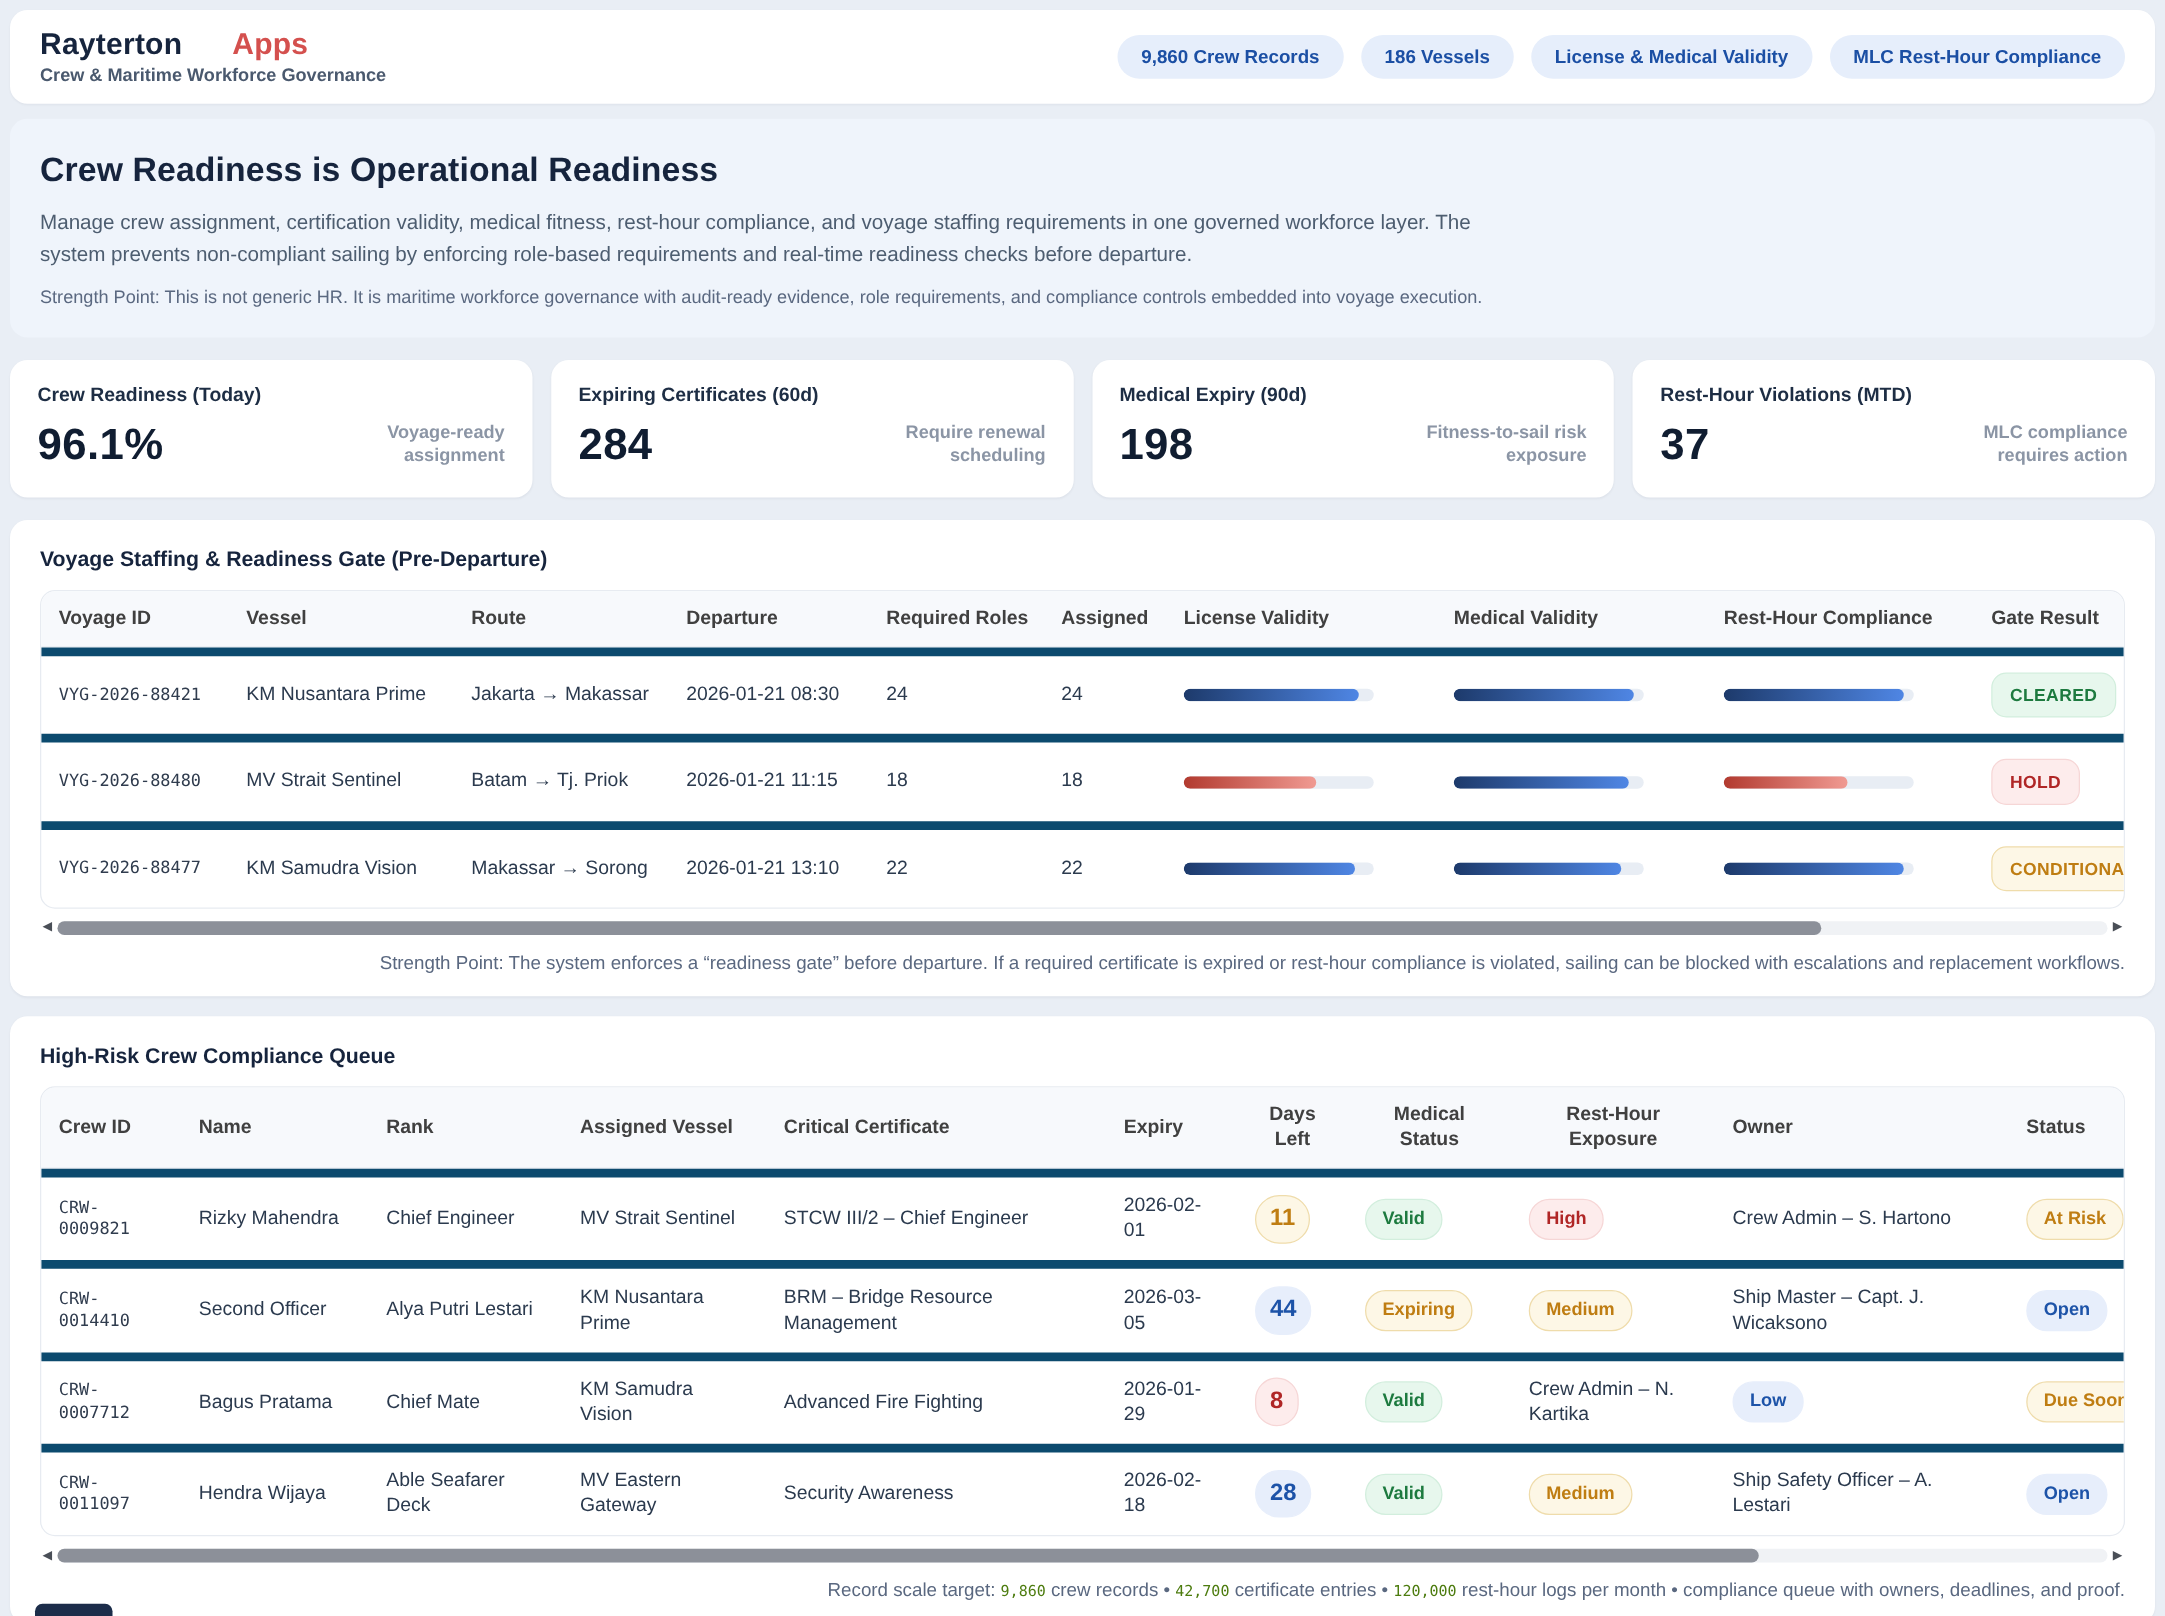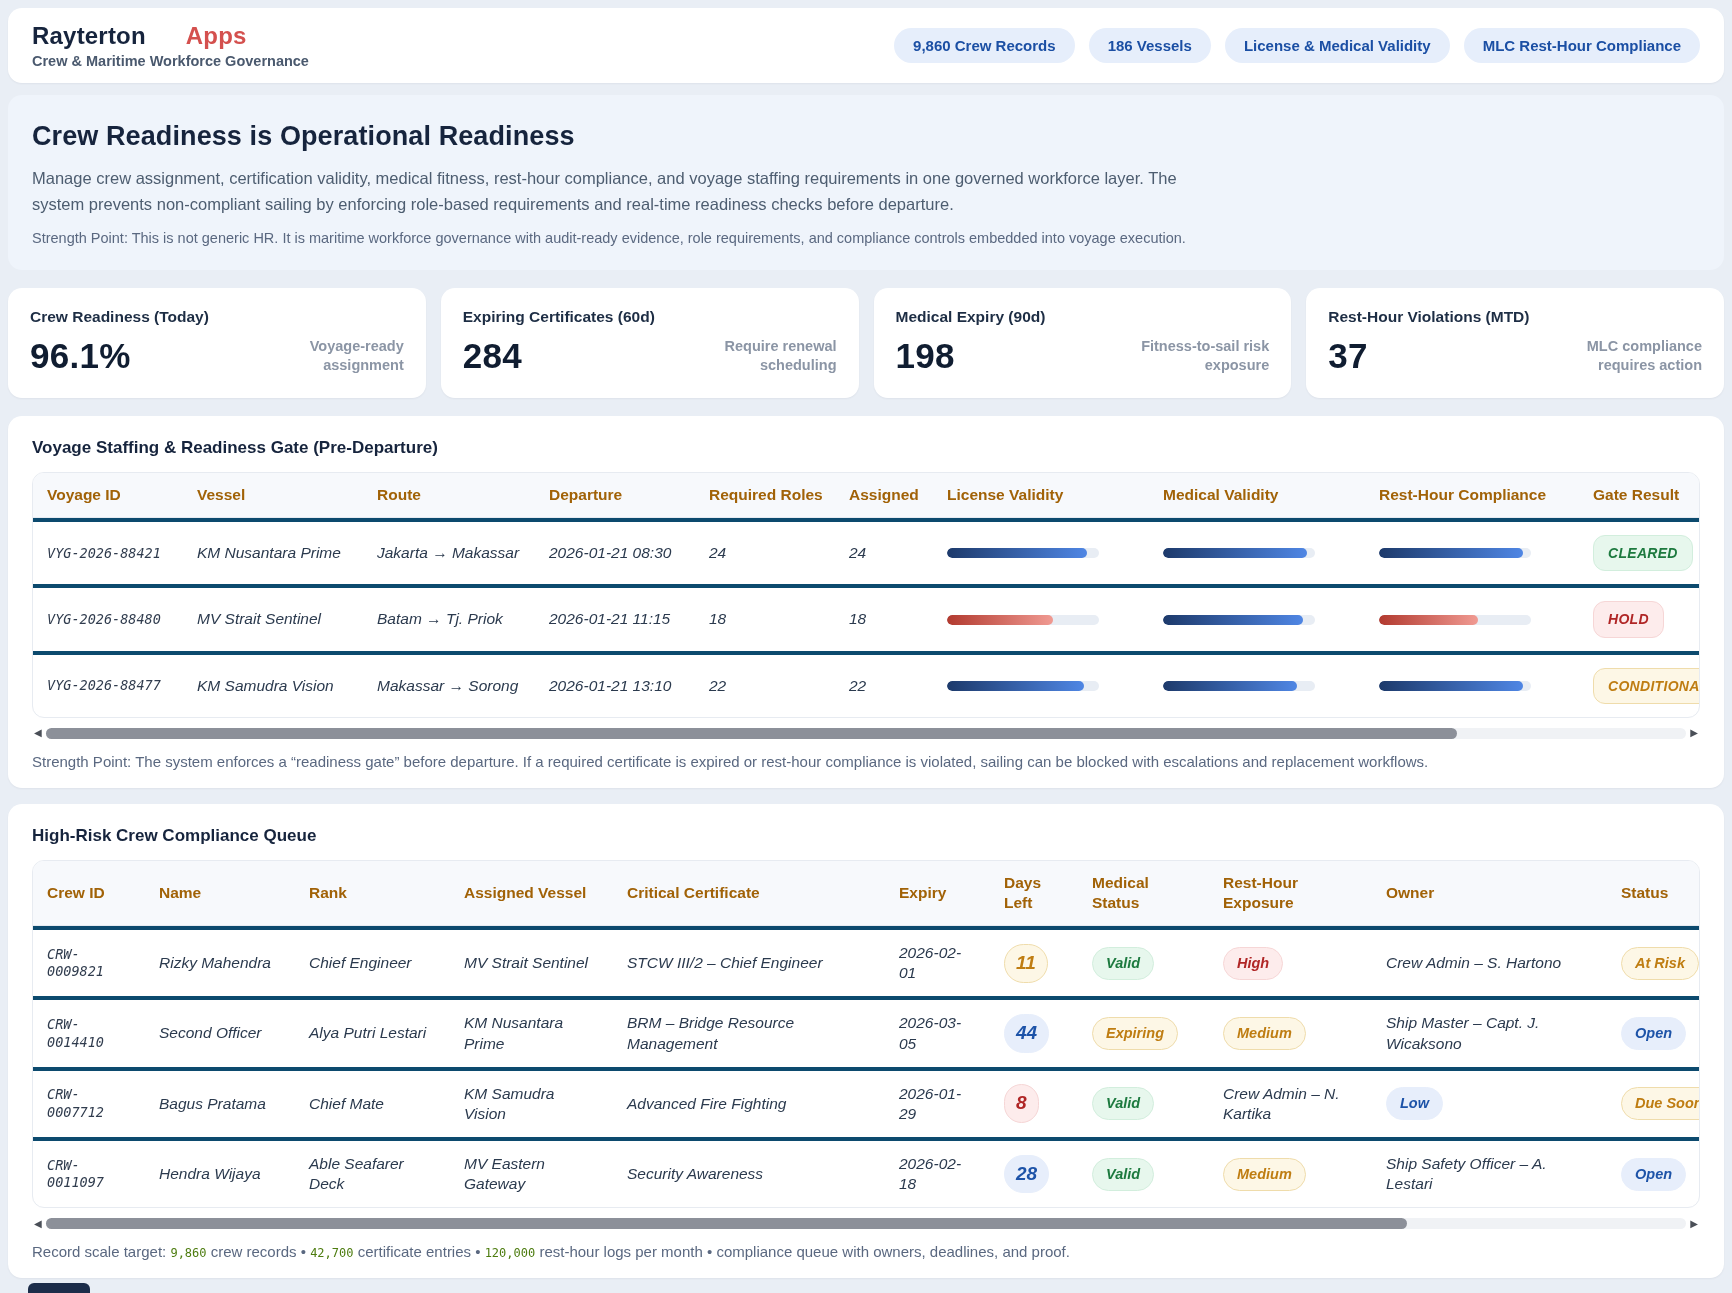--- a/index.html
+++ b/index.html
@@ -39,22 +39,22 @@
   .stat .row { display:flex; justify-content:space-between; align-items:center; }
   .stat .value { font-size:35px; font-weight:800; color:#101d31; letter-spacing:.3px; }
   .stat .note { font-size:14.5px; font-weight:700; color:#8b95a5; text-align:right; line-height:1.35; max-width:160px; }
 
   
   .section { padding:22px 24px 18px 24px; margin-bottom:16px; }
   .section h2 { font-size:17px; font-weight:800; color:#16243d; margin-bottom:14px; }
   .table-clip { border:1px solid #e7ebf1; border-radius:12px; overflow:hidden; }
   .thead { background:#f7f9fc; border-bottom:1px solid #e7ebf1; }
   .cell { padding:13px 14px; font-size:15.5px; color:#2b3a4e; display:flex; align-items:center; flex-wrap:wrap; line-height:1.3; }
-  .thead .cell { font-weight:700; color:#a16207; padding:12px 14px; }
-  .trow { border-top:4px solid #0c4a6e;font-style:italic; }
+  .thead .cell { font-weight:700; color:#404040; padding:12px 14px;text-align:center; }
+  .trow { border-top:7px solid #0c4a6e; }
   .trow:first-child { border-top:none; }
   .mono { font-family:"DejaVu Sans Mono", monospace; font-size:13.5px; color:#303c4e; }
 
   
   .vgrid { display:grid; grid-template-columns:150px 180px 172px 160px 140px 98px 216px 216px 214px 150px; align-items:center; }
   .vrow .cell { min-height:55px; }
   .vhead .cell { white-space:nowrap; }
 
   
   .cgrid { display:grid; grid-template-columns:112px 150px 155px 163px 272px 105px 88px 131px 163px 235px 130px; align-items:center; }
@@ -77,21 +77,21 @@
   .bar-fill.v-blue, .bar-fill.v-red { border:none; }
 
   
   .hscroll { display:flex; align-items:center; gap:4px; margin:10px 2px 0 2px; }
   .hs-arrow { font-size:10px; color:#4a4f57; line-height:1; cursor:pointer; }
   .hs-track { flex:1; height:11px; background:#f0f2f5; border-radius:6px; position:relative; }
   .hs-thumb { position:absolute; left:0; top:0; height:11px; background:#8c9099; border-radius:6px; cursor:grab; }
   .hs-thumb.w86 { width:86%; }
   .hs-thumb.w83 { width:83%; }
 
-  .section .note { font-size:15px; color:#5a6880; margin-top:14px; }
+  .section .note { font-size:15px; color:#5a6880; margin-top:14px;text-align:right; }
   .section .note .mono { font-size:12px; color:#4d7c0f; }
 
   
   .footer { display:flex; justify-content:space-between; padding:22px 4px 0 4px; font-size:15px; color:#5c6b82; }
 
   .bottom-peek { position:absolute; left:28px; bottom:0; width:62px; height:10px; background:#1c2d4a; border-radius:6px 6px 0 0; }
 </style>
 </head>
 <body>
 

